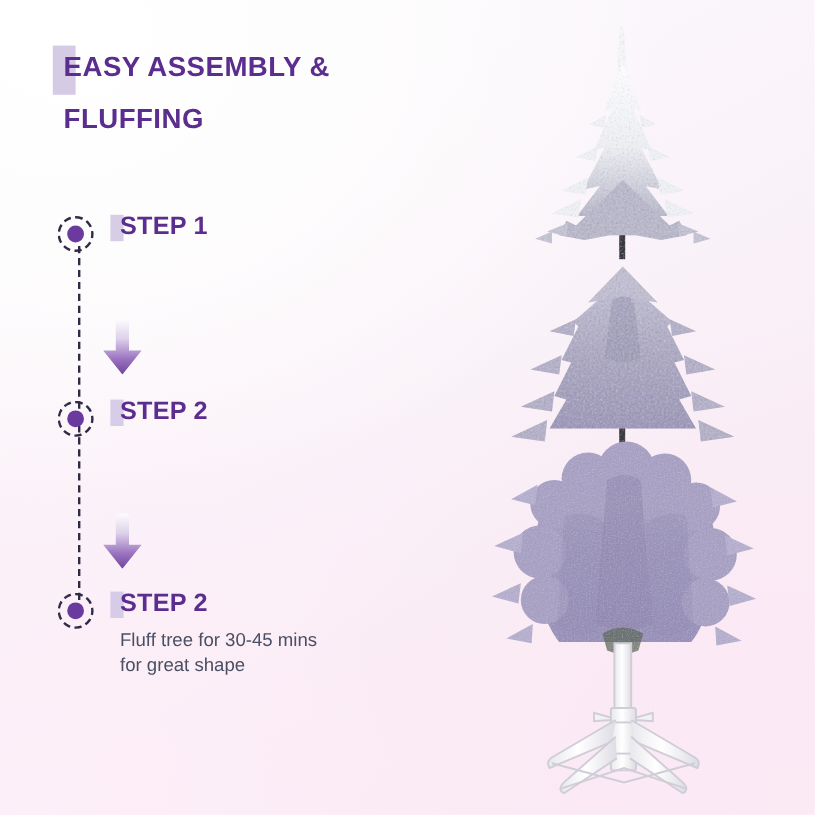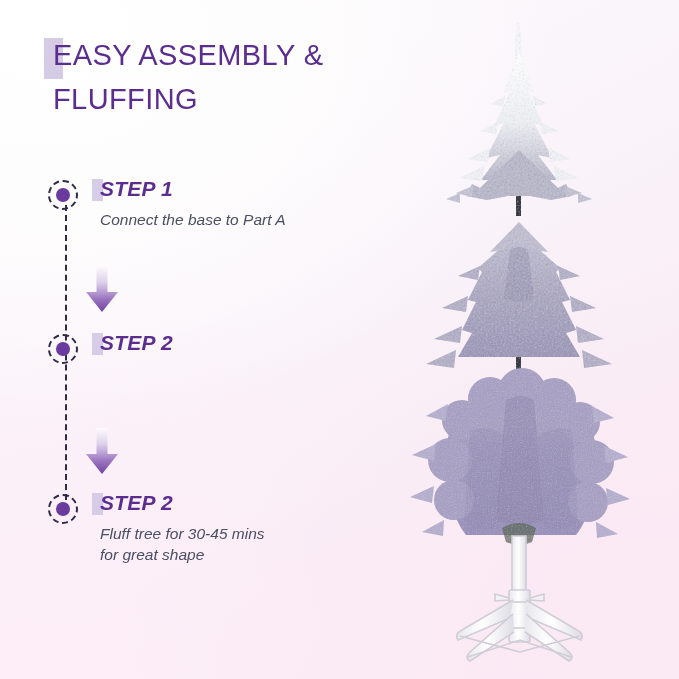--- a/index.html
+++ b/index.html
@@ -40,36 +40,35 @@
     top: 5px;
     width: 19px;
     height: 41px;
     background: #cfc2e0;
     opacity: .85;
   }
   .title-text {
     position: relative;
     margin: 0;
     padding-left: 9px;
-    font-size: 29px;
+    font-size: 23px;
     line-height: 44px;
-    font-weight: normal;
+    font-weight: bold;
     letter-spacing: .4px;
     color: #5b2d8e;
     white-space: pre-line;
   }
 
   
   .timeline {
     position: absolute;
     left: 0;
     top: 0;
     width: 420px;
     height: 520px;
-    font-style: italic;
   }
   .timeline-line {
     position: absolute;
     left: 65px;
     top: 205px;
     width: 0;
     height: 305px;
     border-left: 2px dashed #2f2b45;
   }
 
@@ -183,21 +182,20 @@
     <div class="step step-1">
       <div class="marker">
         <div class="ring"></div>
         <div class="dot"></div>
       </div>
       <div class="step-body">
         <div class="step-label-wrap">
           <span class="step-label-accent"></span>
           <span class="step-label">STEP 1</span>
         </div>
-        <p class="step-desc">Connect the base to Part A</p>
       </div>
     </div>
 
     <div class="arrow arrow-1">
       <svg width="34" height="46" viewBox="0 0 34 46" xmlns="http://www.w3.org/2000/svg">
         <defs>
           <linearGradient id="arrowGrad1" x1="0" y1="0" x2="0" y2="1">
             <stop offset="0%" stop-color="#fdfbfe"></stop>
             <stop offset="35%" stop-color="#ddd2ea"></stop>
             <stop offset="72%" stop-color="#9b74c0"></stop>

